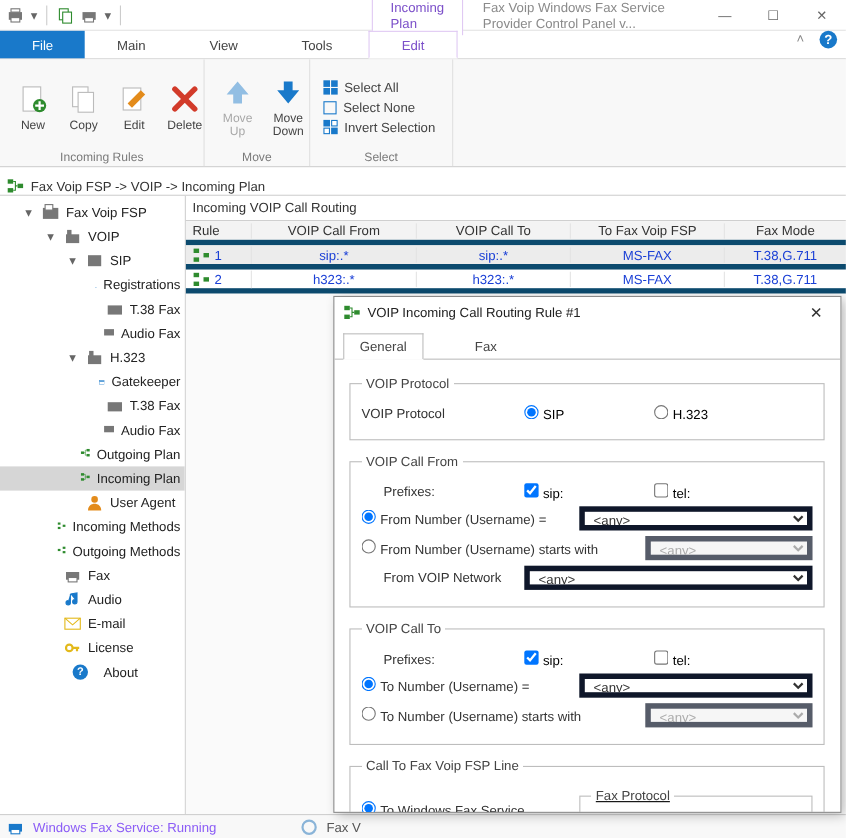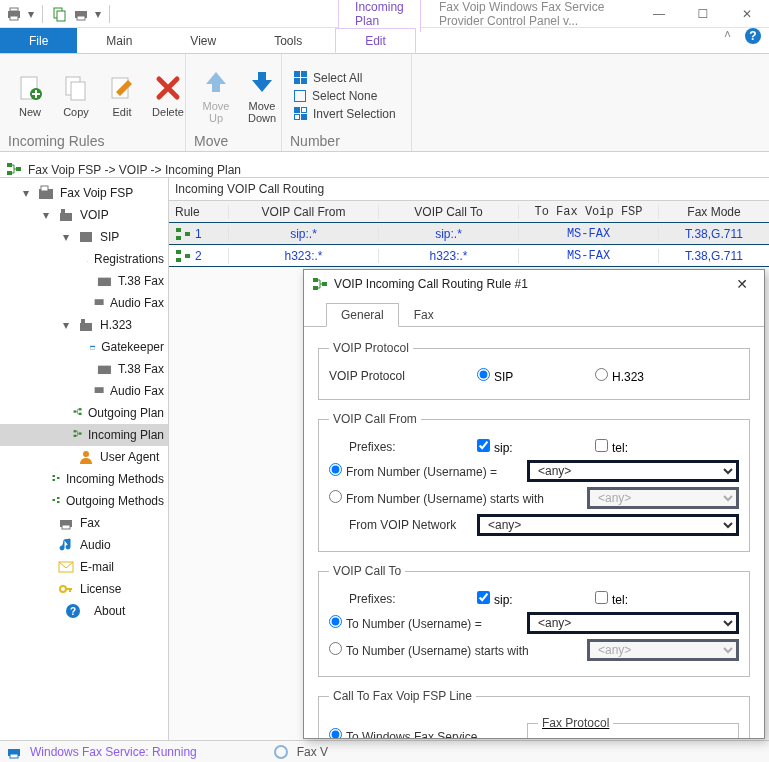--- a/index.html
+++ b/index.html
@@ -21,21 +21,21 @@
 .tab.file { background:#1979ca; color:#fff; }
 .tab.edit { color:#7b4fc9; background:#fff; border:1px solid #e0c9f3; border-bottom:1px solid #fff; position:relative; top:0; }
 .tabs .spacer{flex:1;}
 .help-caret{padding:0 6px;color:#888;}
 .help-icon{width:16px;height:16px;background:#1979ca;border-radius:50%;color:#fff;display:flex;align-items:center;justify-content:center;margin:0 8px;font-weight:bold;}
 
 
 .ribbon { height:98px; display:flex; background:#f8f8f8; border-bottom:1px solid #d0d0d0; }
 .rgroup { border-right:1px solid #e0e0e0; padding:4px 8px 2px; display:flex; flex-direction:column; }
 .rgroup-body{flex:1; display:flex; gap:2px; align-items:center;}
-.rgroup-label{text-align:left; color:#7a7a7a; font-size:14px; padding-top:2px;}
+.rgroup-label{text-align:center; color:#7a7a7a; font-size:11px; padding-top:2px;}
 .rbtn { width:44px; display:flex; flex-direction:column; align-items:center; gap:2px; padding:2px; }
 .rbtn.dis{opacity:.45;}
 .rbtn .ico{width:32px;height:32px;display:flex;align-items:center;justify-content:center;}
 .rbtn .lbl{font-size:11px;line-height:12px;text-align:center;color:#444;}
 .sel-list{display:flex;flex-direction:column;gap:2px;padding-top:2px;}
 .sel-item{display:flex;align-items:center;gap:6px;padding:1px 4px;color:#444;}
 .sq{width:12px;height:12px;border:1px solid #1979ca;display:inline-block;}
 .sq4{display:grid;grid-template:repeat(2,6px)/repeat(2,6px);gap:1px;}
 .sq4 span{background:#1979ca;}
 
@@ -46,47 +46,47 @@
 .main{display:flex;height:calc(762px - 28px - 26px - 98px - 26px - 22px);}
 .tree{width:238px;border-right:1px solid #d0d0d0;overflow:auto;padding:4px 0;}
 .tnode{display:flex;align-items:center;gap:6px;height:22px;padding:0 4px;color:#222;white-space:nowrap;}
 .tnode.sel{background:#d6d6d6;}
 .tnode .tw{width:12px;text-align:center;color:#666;}
 .ind1{padding-left:20px;} .ind2{padding-left:40px;} .ind3{padding-left:60px;} .ind4{padding-left:80px;}
 
 .content{flex:1;display:flex;flex-direction:column;}
 .grid-title{padding:4px 6px;color:#333;}
 .grid{border-top:1px solid #cfcfcf;}
-.grow{display:flex;align-items:center;height:22px;border-bottom:1px solid #0c4a6e;}
+.grow{display:flex;align-items:center;height:22px;border-bottom:5px solid #0c4a6e;}
 .grow.head{background:#f3f3f3;font-weight:400;color:#333;}
 .grow.sel{background:#ececec;}
 .gc{padding:0 6px;text-align:center;border-right:1px solid #e4e4e4;overflow:hidden;}
 .gc.rule{width:60px;text-align:left;display:flex;gap:4px;align-items:center;}
 .gc.from{width:150px;}
 .gc.to{width:140px;}
-.gc.fsp{width:140px;font-family:Liberation Mono, monospace;}
+.gc.fsp{width:140px;}
 .gc.mode{width:110px;border-right:none;}
 .link{color:#1a3fd6;}
 .blank{flex:1;background:#fafafa;}
 
 
 .dialog{position:absolute;left:303px;top:269px;width:462px;height:470px;background:#fff;border:1px solid #8a8a8a;box-shadow:3px 3px 10px rgba(0,0,0,.25);display:flex;flex-direction:column;}
 .dlg-title{height:28px;display:flex;align-items:center;padding:0 8px;gap:6px;}
 .dlg-title .t{flex:1;color:#222;}
 .dlg-close{width:28px;text-align:center;font-size:14px;color:#333;}
-.dlg-tabs{display:flex;border-bottom:1px solid #bdbdbd;padding:0 22px;margin-top:4px;}
+.dlg-tabs{display:flex;border-bottom:1px solid #bdbdbd;padding:0 8px;margin-top:4px;gap:32px;}
 .dlg-tab{padding:4px 14px;border:1px solid transparent;color:#444;position:relative;top:1px;}
 .dlg-tab.active{border:1px solid #bdbdbd;border-bottom:1px solid #fff;background:#fff;}
 .dlg-body{flex:1;overflow:auto;padding:8px 14px;}
 fieldset{border:1px solid #bdbdbd;margin:6px 0 12px;padding:8px 10px 10px;}
 legend{color:#444;padding:0 4px;}
 .row{display:flex;align-items:center;gap:8px;margin:5px 0;}
 .lbl{width:140px;color:#333;}
 .lbl2{width:190px;color:#333; display:flex; align-items:center; gap:6px;}
-select.combo{flex:1;height:22px;border:3px solid #0f172a;background:#fff;padding:0 4px;color:#333;}
+select.combo{flex:1;height:22px;border:5px solid #0f172a;background:#fff;padding:0 4px;color:#333;}
 select.combo[disabled]{background:#f2f2f2;color:#888;}
 input[type=radio],input[type=checkbox]{margin:0 4px 0 0;}
 
 .status{position:absolute;left:0;bottom:0;height:22px;width:100%;border-top:1px solid #d0d0d0;display:flex;align-items:center;padding:0 6px;gap:8px;background:#f8f8f8;}
 .status .l{color:#8b5cf6;}
 
 
 .ico-svg{width:16px;height:16px;display:inline-block;}
 .big{width:28px;height:28px;}
 .green{fill:#2e8b2e;} .blue{fill:#1979ca;} .grayf{fill:#777;} .orange{fill:#e38b1b;}
@@ -222,21 +222,21 @@
             <span class="sq4">
               <span></span>
               <span style="background:#fff;border:1px solid #1979ca;"></span>
               <span style="background:#fff;border:1px solid #1979ca;"></span>
               <span></span>
             </span>
             <span>Invert Selection</span>
           </div>
       </div>
     </div>
-    <div class="rgroup-label">Number</div>
+    <div class="rgroup-label">Select</div>
   </div>
 </div>
 
 <div class="breadcrumb">
   <span class="ico-svg"><svg viewBox="0 0 16 16">
         <rect x="1" y="2" width="5" height="4" class="green"></rect>
         <rect x="1" y="10" width="5" height="4" class="green"></rect>
         <rect x="10" y="6" width="5" height="4" class="green"></rect>
         <path d="M6 4h2v8H6M8 8h2" stroke="#2e8b2e" fill="none"></path>
       </svg></span>

